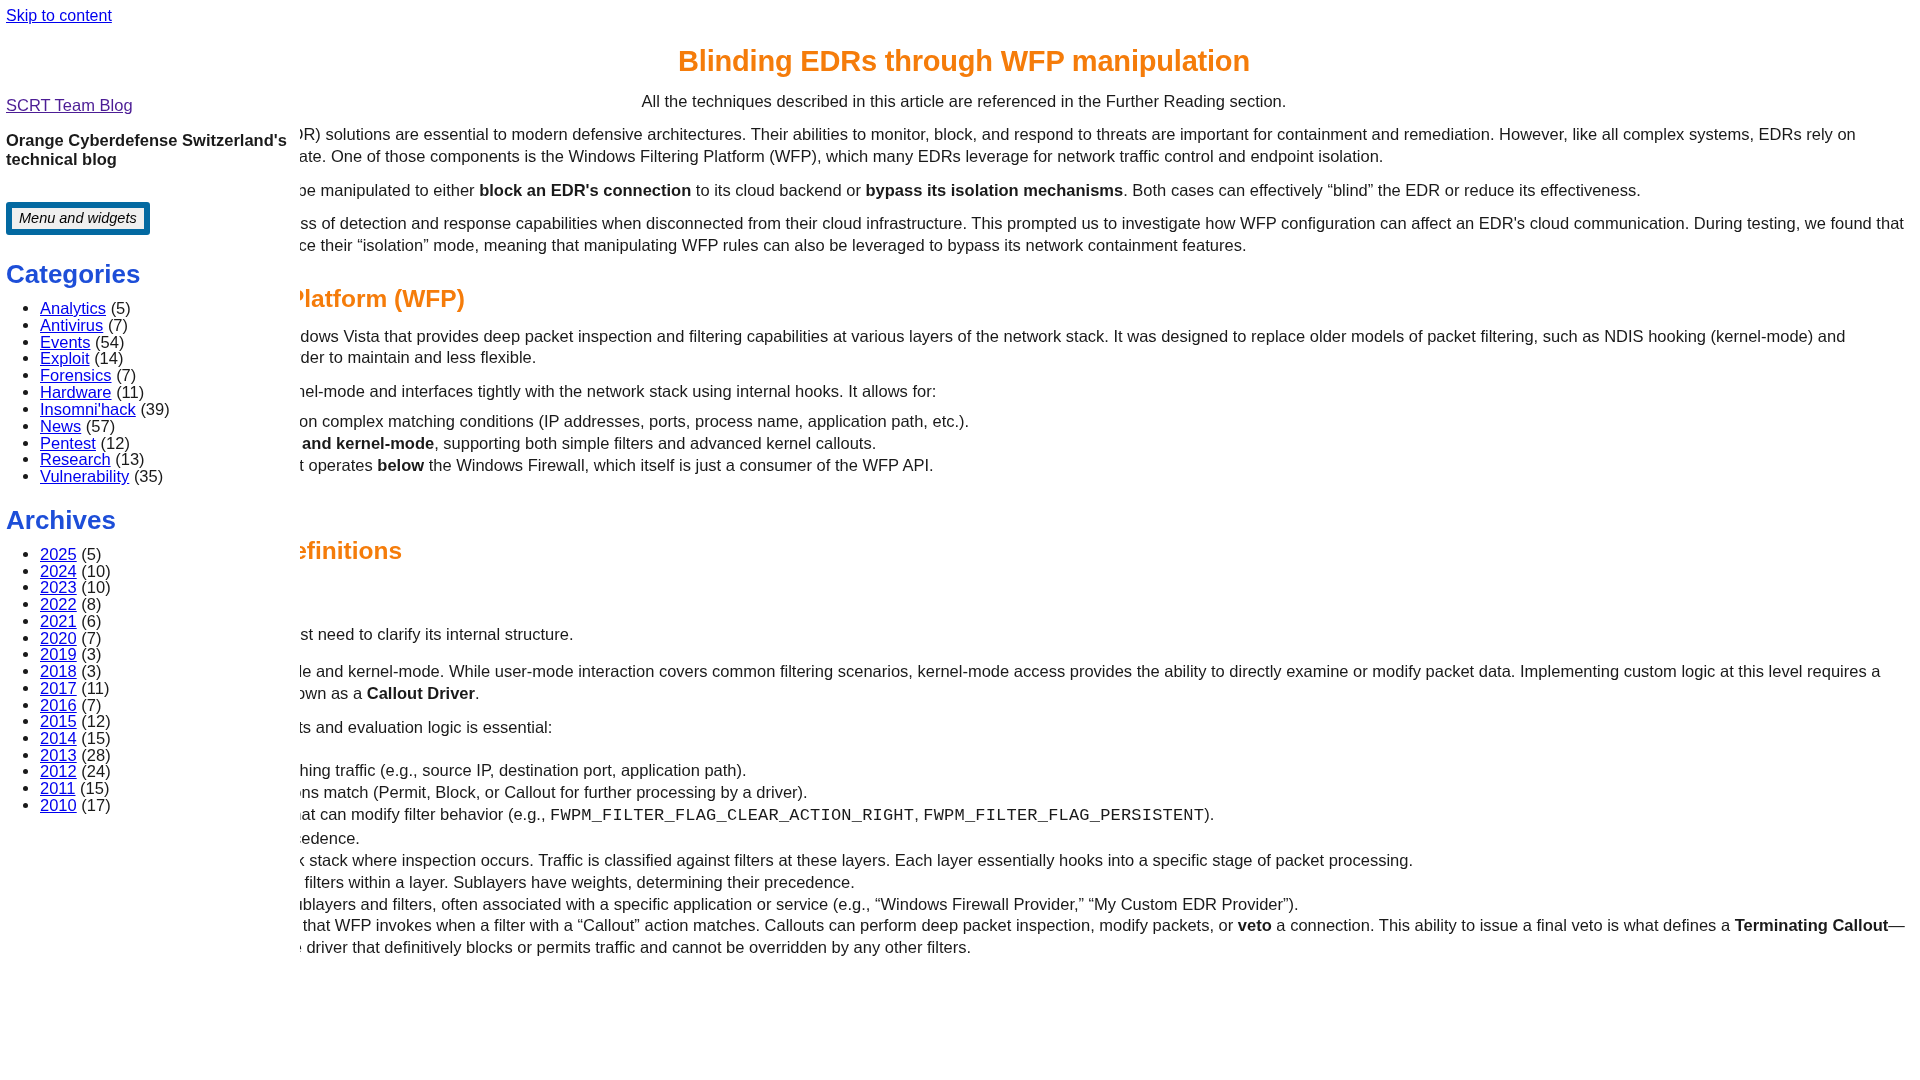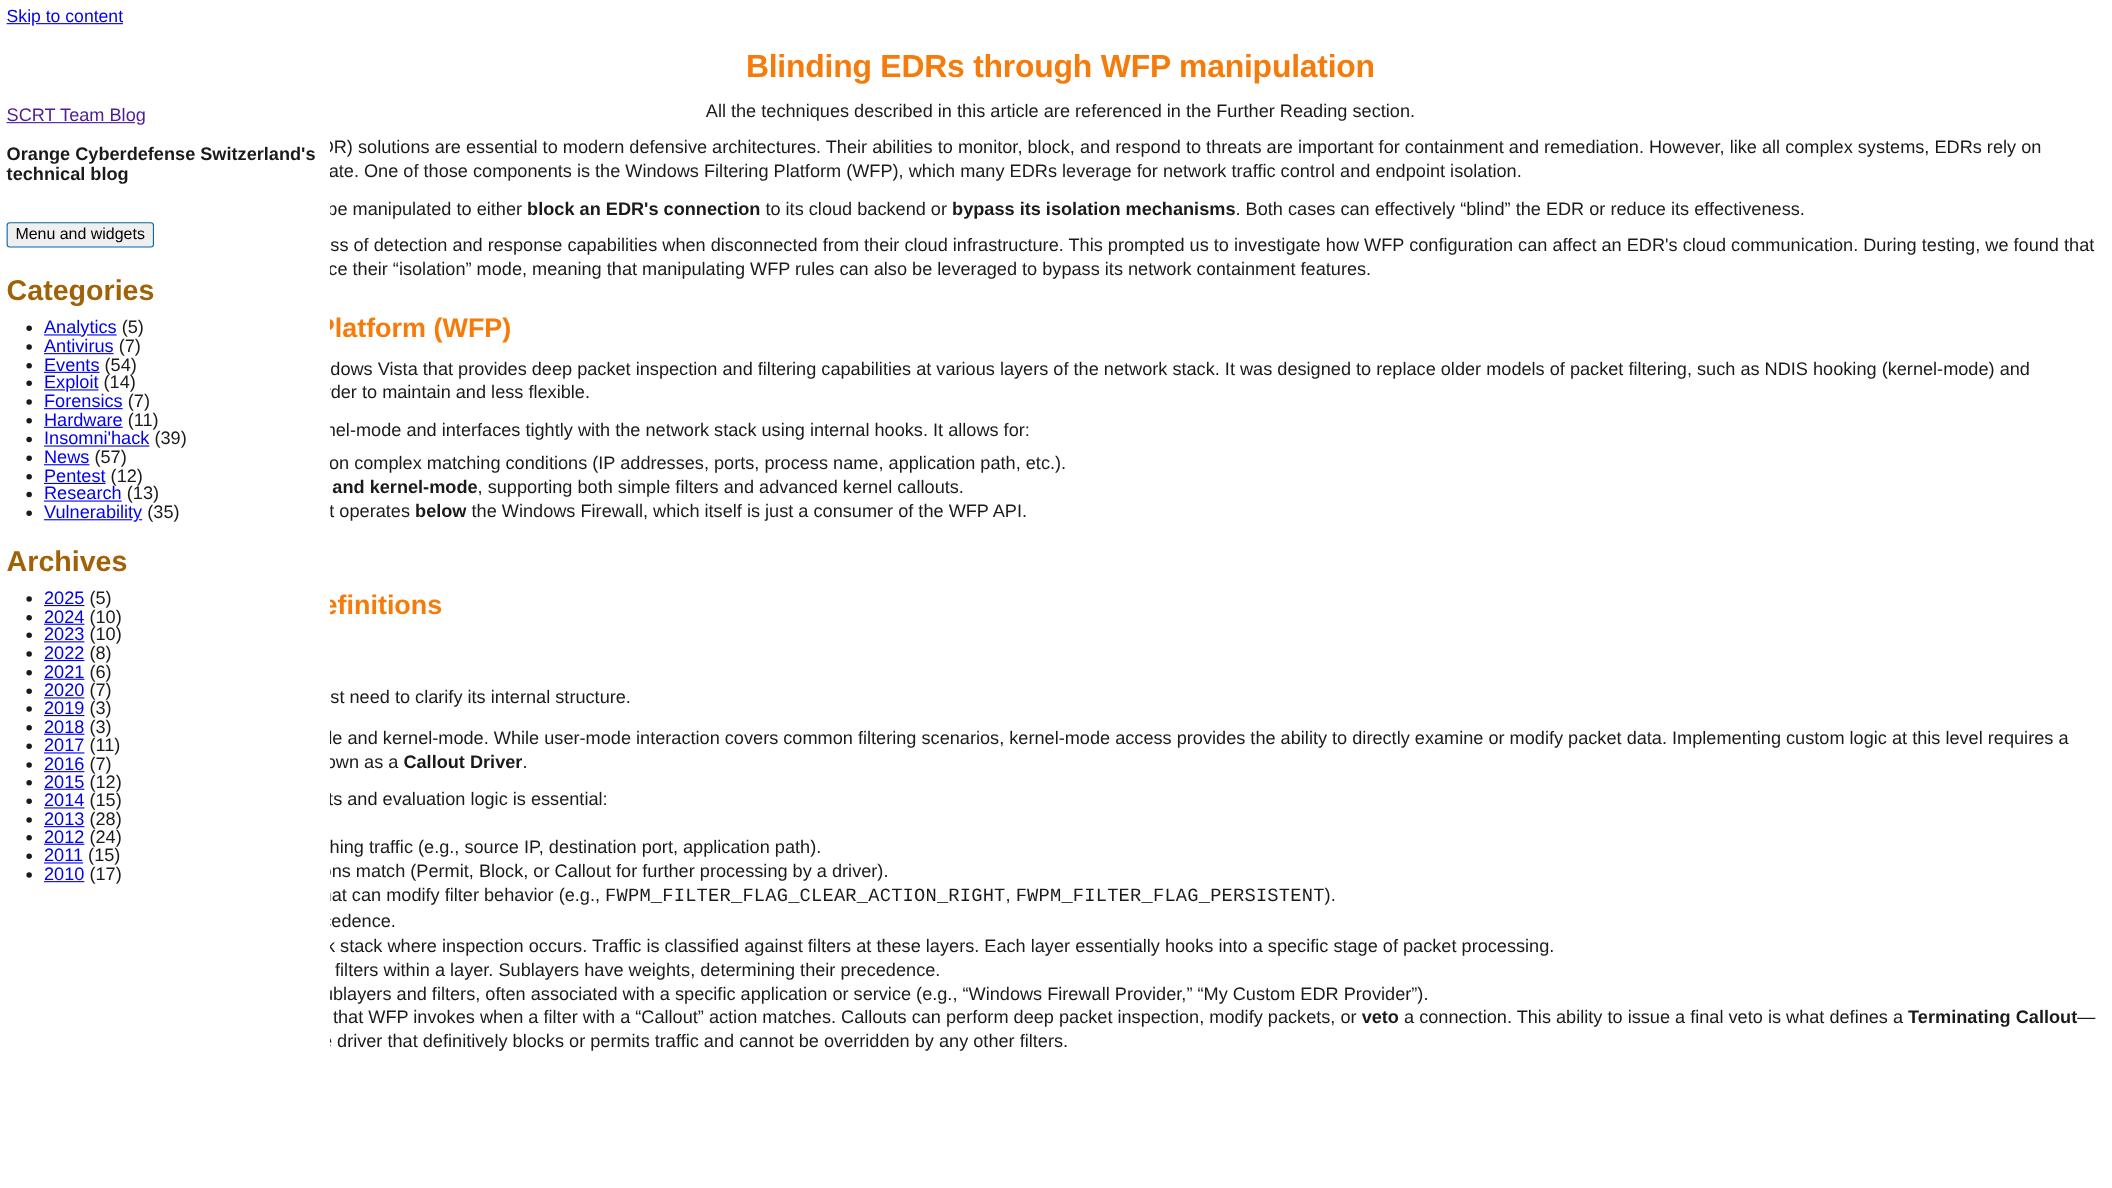--- a/index.html
+++ b/index.html
@@ -138,28 +138,29 @@
     color: #1a1a1a;
     font-weight: bold;
   }
 
   .menu-btn {
     margin: 17px 0 0 6px;
     font-family: "Liberation Sans", sans-serif;
     font-size: 14.5px;
     padding: 2px 7px 3px 7px;
     background: #efefef;
-    border: 1px solid #0369a1;
+    border: 6px solid #0369a1;
     border-radius: 3px;
     color: #000;
     cursor: pointer;
+    font-style: italic;
   }
 
   .widget-title {
-    color: #a16207;
+    color: #1d4ed8;
     font-size: 26px;
     font-weight: bold;
     margin: 25px 0 0 6px;
     line-height: 1.15;
   }
 
   .widget-list {
     margin: 10px 0 0 0;
     list-style: disc;
   }

